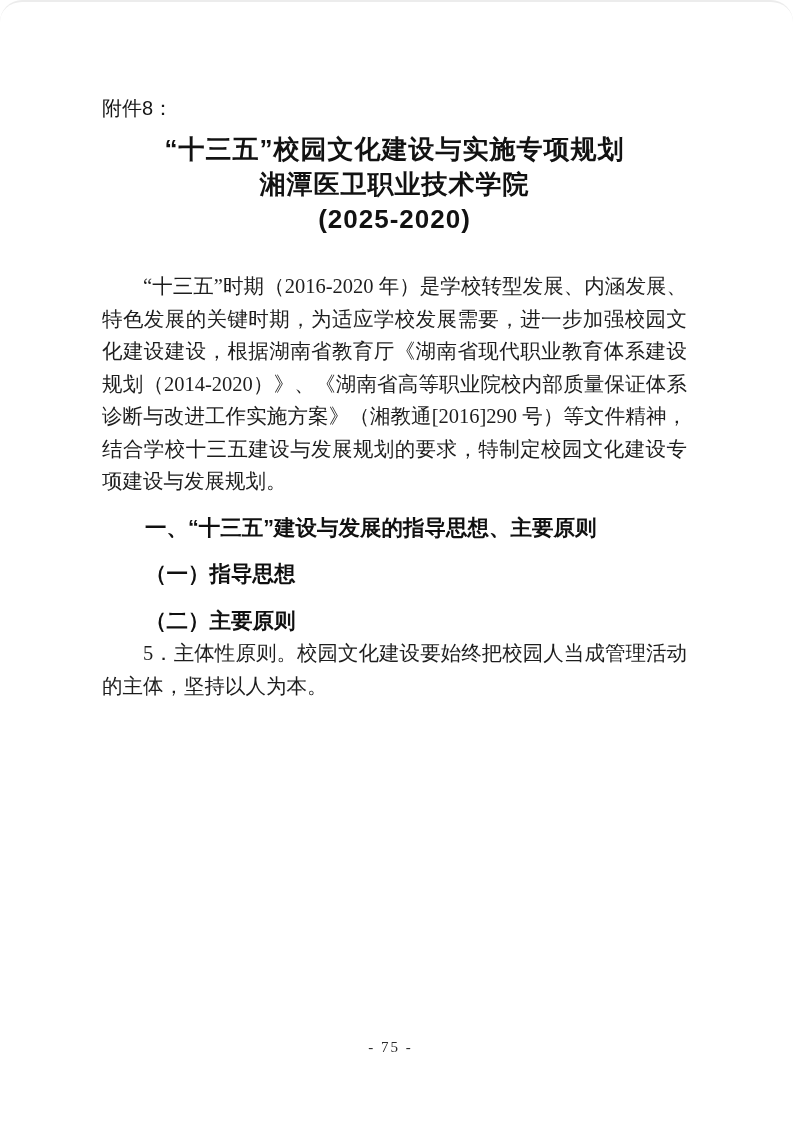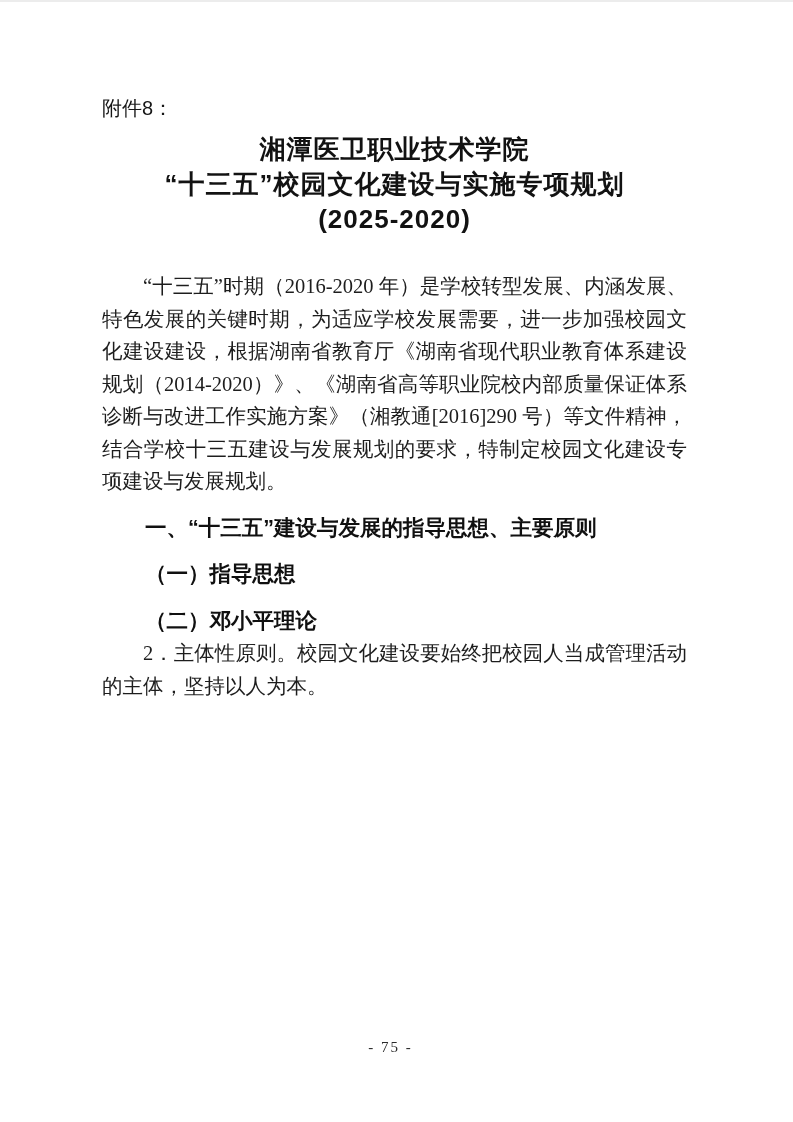--- a/index.html
+++ b/index.html
@@ -6,20 +6,21 @@
   html, body { background: #ffffff; }
   .page {
     position: relative;
     width: 793px;
     height: 1122px;
     margin: 0 auto;
     background: #ffffff;
     color: #1b1b1b;
     border-top: 2px solid #ececec;
     overflow: hidden;
+    border-radius: 22px;
   }
   .content {
     padding: 94px 106px 0 102px; 
   }
   .attachment-label {
     font-family: "Liberation Sans", sans-serif;
     font-size: 20px;
     line-height: 24px;
     color: #161616;
   }
@@ -67,29 +68,29 @@
   }
 </style>
 </head>
 <body>
 
 <div class="page">
   <div class="content">
     <div class="attachment-label">附件8：</div>
 
     <div class="title-block">
+      <div>“十三五”校园文化建设与实施专项规划</div>
       <div>湘潭医卫职业技术学院</div>
-      <div>“十三五”校园文化建设与实施专项规划</div>
       <div>(2025-2020)</div>
     </div>
 
     <div class="doc-body">
 
     <p class="block paragraph">“十三五”时期（2016-2020 年）是学校转型发展、内涵发展、特色发展的关键时期，为适应学校发展需要，进一步加强校园文化建设建设，根据湖南省教育厅《湖南省现代职业教育体系建设规划（2014-2020）》、《湖南省高等职业院校内部质量保证体系诊断与改进工作实施方案》（湘教通[2016]290 号）等文件精神，结合学校十三五建设与发展规划的要求，特制定校园文化建设专项建设与发展规划。</p>
         <h1 class="block heading1">一、“十三五”建设与发展的指导思想、主要原则</h1>
         <h2 class="block heading2">（一）指导思想</h2>
-        <h2 class="block heading2">（二）邓小平理论</h2>
-        <p class="block paragraph">2．主体性原则。校园文化建设要始终把校园人当成管理活动的主体，坚持以人为本。</p>
+        <h2 class="block heading2">（二）主要原则</h2>
+        <p class="block paragraph">5．主体性原则。校园文化建设要始终把校园人当成管理活动的主体，坚持以人为本。</p>
       </div>
   </div>
 
   <div class="page-footer">- 75 -</div>
 </div>
 
 </body></html>

